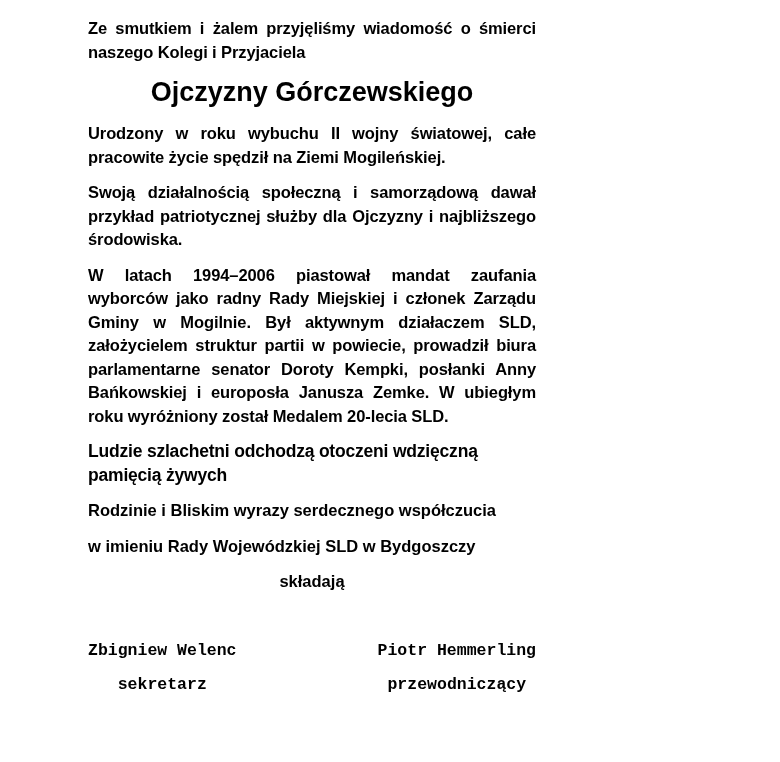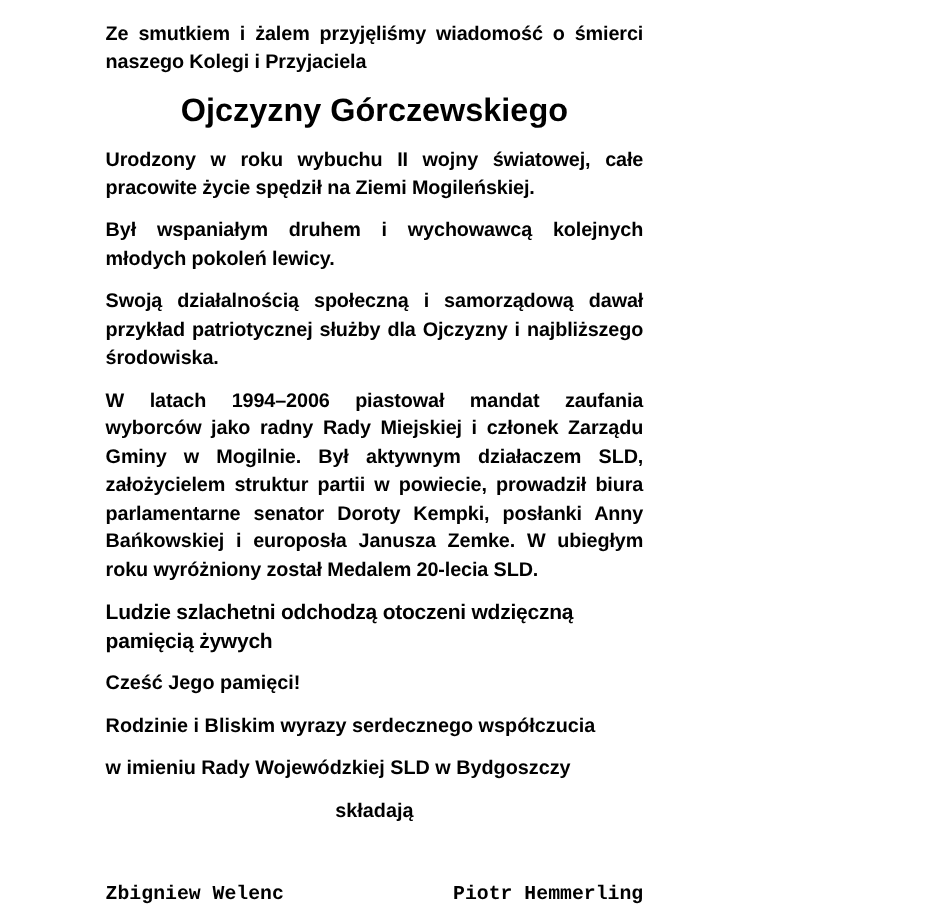--- a/index.html
+++ b/index.html
@@ -81,29 +81,27 @@
 <body>
 
 <div class="page">
 
   <p class="para">Ze smutkiem i żalem przyjęliśmy wiadomość o śmierci naszego Kolegi i Przyjaciela</p>
 
   <h1 class="deceased-name">Ojczyzny Górczewskiego</h1>
 
   <p class="para">Urodzony w roku wybuchu II wojny światowej, całe pracowite życie spędził na Ziemi Mogileńskiej.</p>
 
-  <p class="para">Był wspaniałym druhem i wychowawcą kolejnych młodych pokoleń lewicy.</p>
 
   <p class="para">Swoją działalnością społeczną i samorządową dawał przykład patriotycznej służby dla Ojczyzny i najbliższego środowiska.</p>
 
   <p class="para">W latach 1994–2006 piastował mandat zaufania wyborców jako radny Rady Miejskiej i członek Zarządu Gminy w Mogilnie. Był aktywnym działaczem SLD, założycielem struktur partii w powiecie, prowadził biura parlamentarne senator Doroty Kempki, posłanki Anny Bańkowskiej i europosła Janusza Zemke. W ubiegłym roku wyróżniony został Medalem 20-lecia SLD.</p>
 
   <p class="epitaph">Ludzie szlachetni odchodzą otoczeni wdzięczną pamięcią żywych</p>
 
-  <p class="tribute">Cześć Jego pamięci!</p>
 
   <p class="centered-line">Rodzinie i Bliskim wyrazy serdecznego współczucia</p>
 
   <p class="centered-line">w imieniu Rady Wojewódzkiej SLD w Bydgoszczy</p>
 
   <p class="closing-word">składają</p>
 
   <div class="signatures">
 
     <div class="signature-block">

